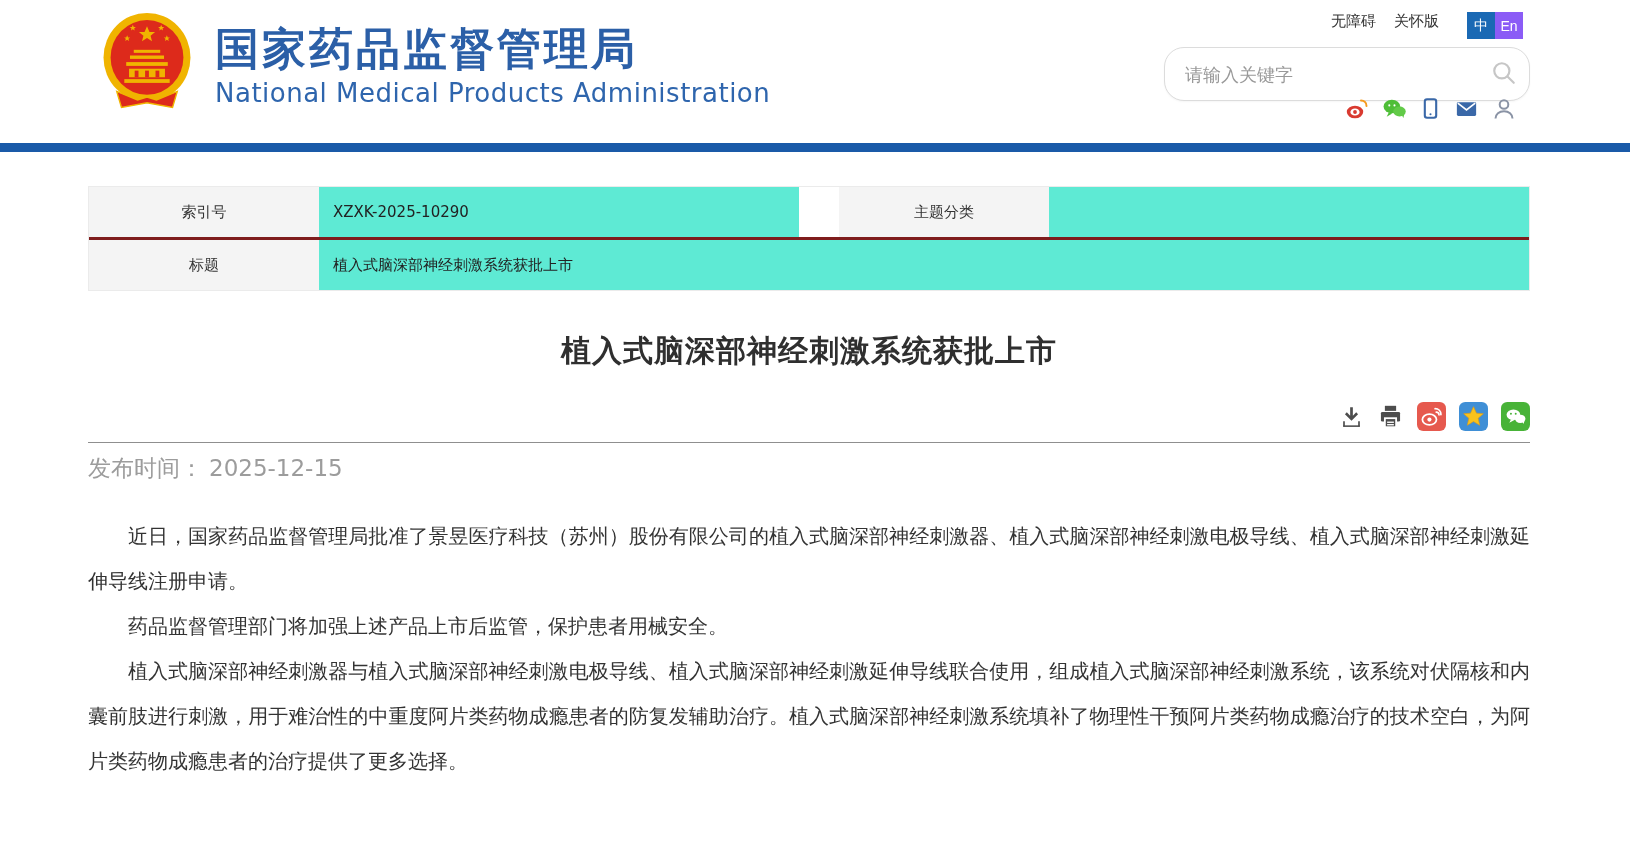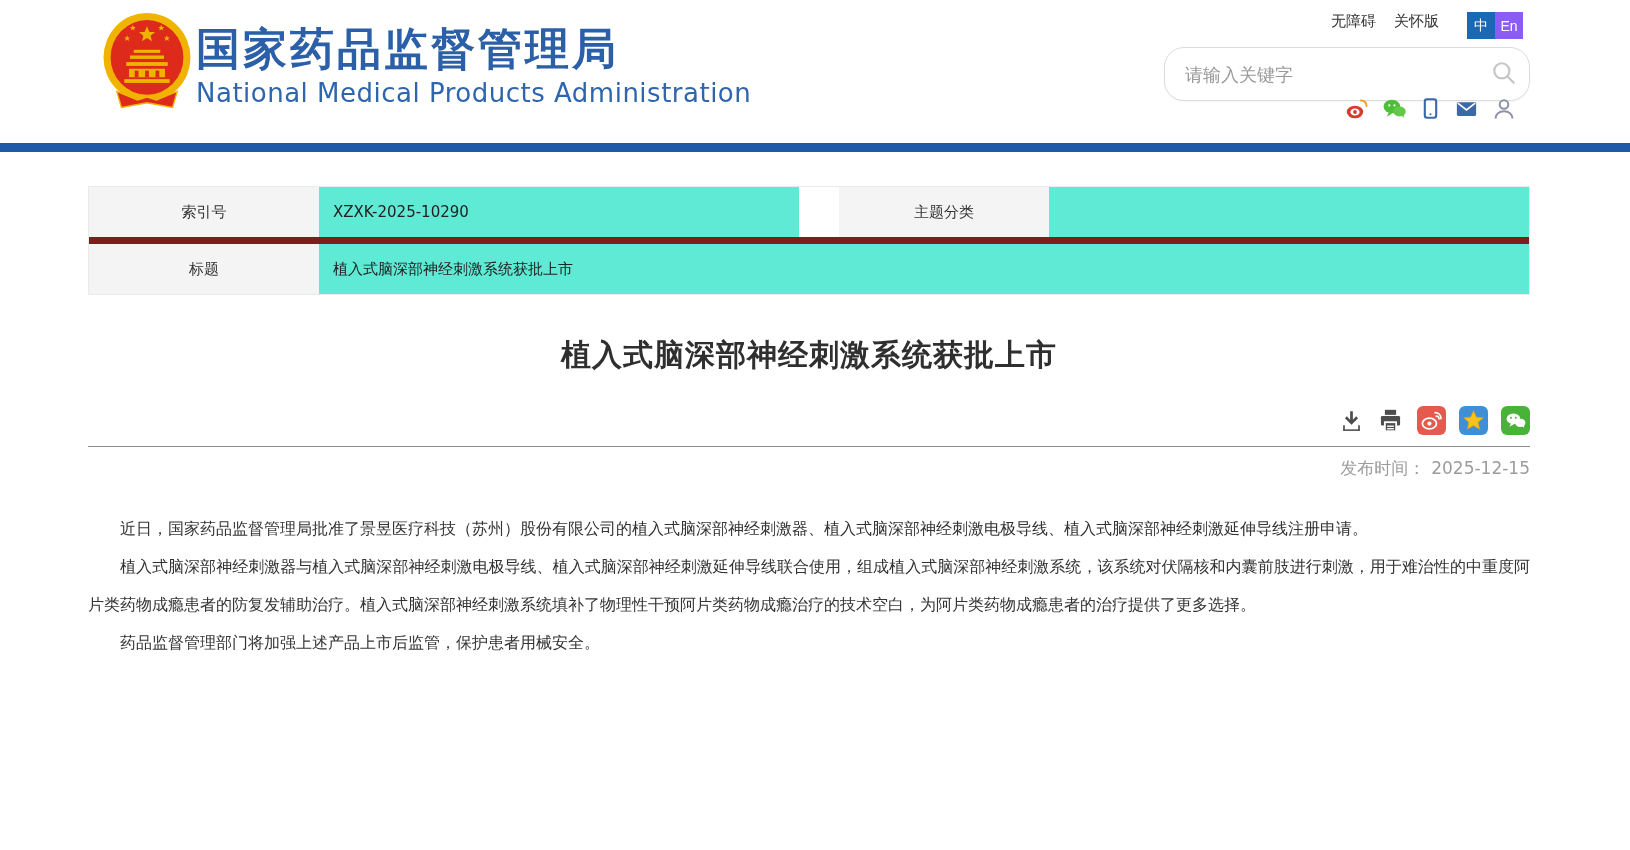--- a/index.html
+++ b/index.html
@@ -4,21 +4,21 @@
 <style>
   * { box-sizing: border-box; margin: 0; padding: 0; }
   html,body { background:#fff; }
   body { font-family: "DejaVu Sans", "Liberation Sans", sans-serif; color:#333; }
   .page { position:relative; width:1630px; height:850px; background:#fff; overflow:hidden; }
 
   
   .site-header { position:relative; height:143px; background:#fff; }
   .logo-block { position:absolute; left:98px; top:12px; display:flex; align-items:center; cursor:pointer; }
   .emblem { width:98px; height:104px; display:block; }
-  .titles { margin-left:0; }
+  .titles { margin-left:19px; }
   .site-title { font-size:44px; font-weight:bold; color:#2b5fa7; letter-spacing:3px; line-height:1.25; }
   .site-subtitle { font-size:26px; color:#2e65ad; margin-top:2px; letter-spacing:0.5px; }
 
   .top-links { position:absolute; top:12px; right:107px; display:flex; gap:18px; font-size:15px; color:#333; }
   .top-links a { text-decoration:none; color:#333; cursor:pointer; }
   .lang { display:inline-flex; margin-left:10px; }
   .lang button { width:28px; height:27px; border:none; color:#fff; font-size:14px; cursor:pointer; }
   .lang .lang-zh { background:#1a69b4; }
   .lang .lang-en { background:#8b5cf6; }
 
@@ -32,39 +32,39 @@
 
   .social-row { position:absolute; top:96px; right:114px; display:flex; align-items:center; gap:13px; }
   .social-row span { display:flex; cursor:pointer; }
 
   .blue-bar { height:9px; background:#1a5aa8; }
 
   
   .content { width:1442px; margin-left:88px; }
 
   .meta-table { margin-top:34px; border:1px solid #ebebeb; font-size:15px; }
-  .meta-row { display:grid; grid-template-columns:230px 1fr; border-top:7px solid #7f1d1d; }
+  .meta-row { display:grid; grid-template-columns:230px 1fr; border-top:3px solid #7f1d1d; }
   .meta-row.first { border-top:none; grid-template-columns:230px 520px 210px 1fr; }
   .meta-cell { height:50px; display:flex; align-items:center; }
   .meta-label { background:#f4f4f4; justify-content:center; color:#333; }
   .meta-value { background:#5eead4; padding-left:14px; color:#222; }
   .meta-row.first .meta-value.v1 { border-right:40px solid #fff; }
 
   .article-title { margin-top:40px; text-align:center; font-size:30px; font-weight:600; color:#2f2f2f; letter-spacing:1px; }
 
   .tools { margin-top:30px; display:flex; justify-content:flex-end; align-items:center; gap:13px; }
   .tools span { display:flex; cursor:pointer; }
 
   .rule { margin-top:11px; border:none; border-top:1px solid #8f8f8f; }
 
-  .pubtime { margin-top:10px; text-align:right; font-size:17px; color:#9c9c9c; }
+  .pubtime { margin-top:10px; text-align:left; font-size:23px; color:#9c9c9c; }
   .pubtime .pt-value { margin-left:6px; }
 
   .article-body { margin-top:30px; }
-  .article-body p { font-size:16px; line-height:38px; color:#333; text-indent:2em; text-align:justify; }
+  .article-body p { font-size:20px; line-height:45px; color:#333; text-indent:2em; text-align:justify; }
 </style>
 </head>
 <body>
 
 <div class="page">
 
   <header class="site-header">
 
     <div class="logo-block">
       <span class="emblem">
@@ -222,18 +222,18 @@
     </div>
 
     <hr class="rule">
 
     <div class="pubtime">
       <span class="pt-label">发布时间：</span><span class="pt-value">2025-12-15</span>
     </div>
 
     <article class="article-body">
       <p>近日，国家药品监督管理局批准了景昱医疗科技（苏州）股份有限公司的植入式脑深部神经刺激器、植入式脑深部神经刺激电极导线、植入式脑深部神经刺激延伸导线注册申请。</p>
+      <p>药品监督管理部门将加强上述产品上市后监管，保护患者用械安全。</p>
       <p>植入式脑深部神经刺激器与植入式脑深部神经刺激电极导线、植入式脑深部神经刺激延伸导线联合使用，组成植入式脑深部神经刺激系统，该系统对伏隔核和内囊前肢进行刺激，用于难治性的中重度阿片类药物成瘾患者的防复发辅助治疗。植入式脑深部神经刺激系统填补了物理性干预阿片类药物成瘾治疗的技术空白，为阿片类药物成瘾患者的治疗提供了更多选择。</p>
-      <p>药品监督管理部门将加强上述产品上市后监管，保护患者用械安全。</p>
     </article>
 
   </main>
 </div>
 
 </body></html>

